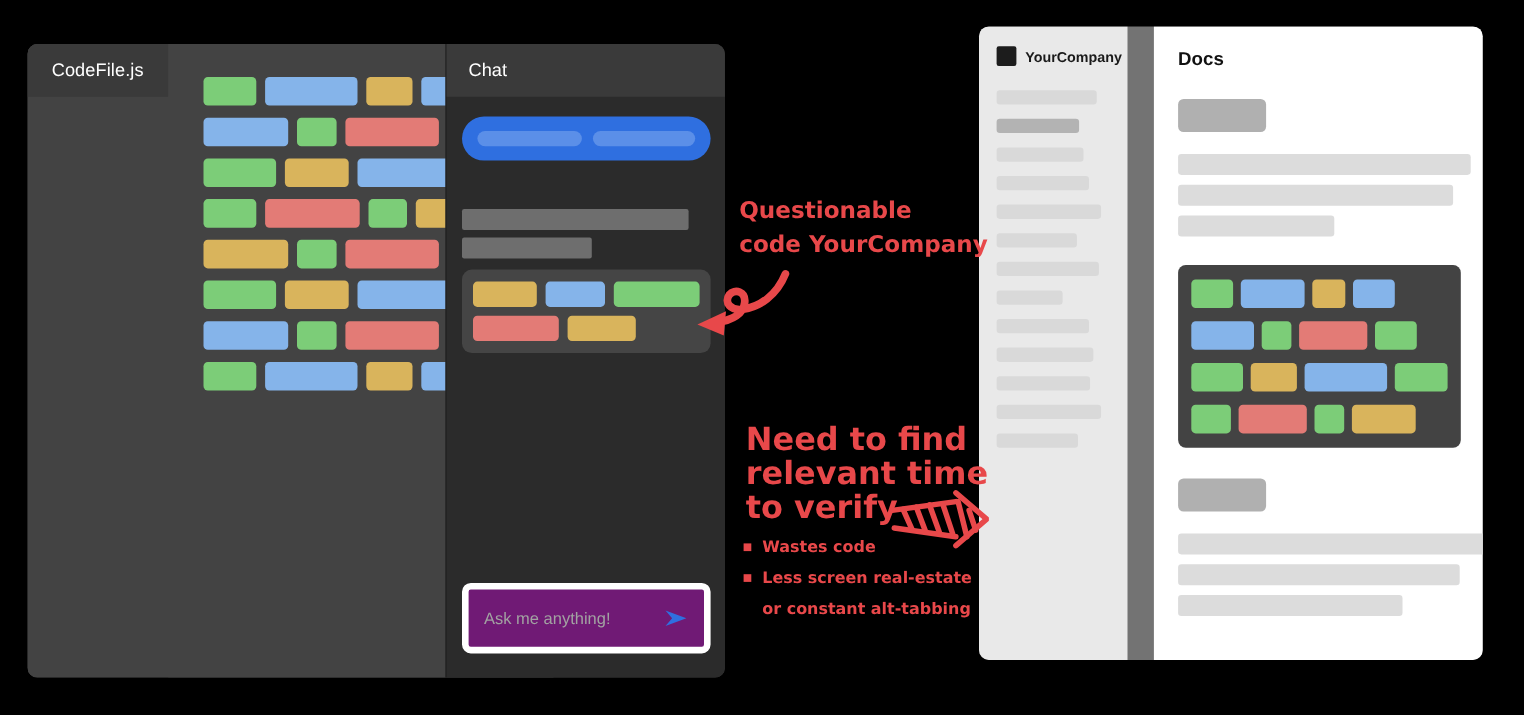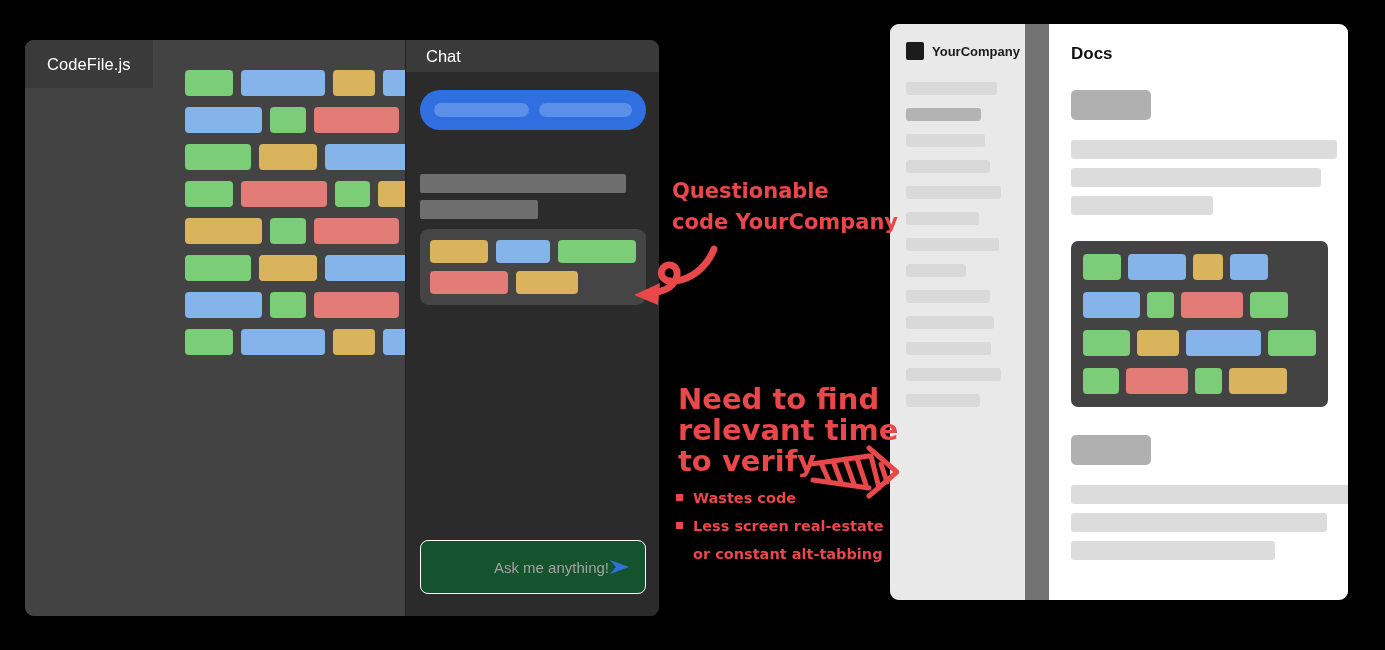--- a/index.html
+++ b/index.html
@@ -76,21 +76,21 @@
   
   #chat-pane {
     width: 254px;
     height: 100%;
     background: #2b2b2b;
     display: flex;
     flex-direction: column;
     border-left: 1px solid #1f1f1f;
   }
   #chat-header {
-    height: 32px;
+    height: 48px;
     background: #3a3a3a;
     display: flex;
     align-items: center;
     padding-left: 20px;
     color: #ffffff;
     font-size: 16.5px;
     flex: 0 0 auto;
   }
   #chat-body {
     flex: 1 1 auto;
@@ -134,27 +134,26 @@
   .sugg-token {
     border-radius: 4px;
     height: 23px;
   }
   #chat-input-wrap {
     flex: 0 0 auto;
     padding: 0 14px 22px 14px;
   }
   #chat-input {
     height: 52px;
-    border: 1px solid #ffffff;
+    border: 6px solid #ffffff;
     border-radius: 8px;
     display: flex;
     align-items: center;
     padding: 0 14px;
-    background: #14532d;
-    text-align: right;
+    background: #701a75;
   }
   #chat-input-text {
     flex: 1 1 auto;
     color: #a2a2a2;
     font-size: 15px;
   }
   #send-icon { flex: 0 0 auto; display:block; }
 
   
   #docs-window {

